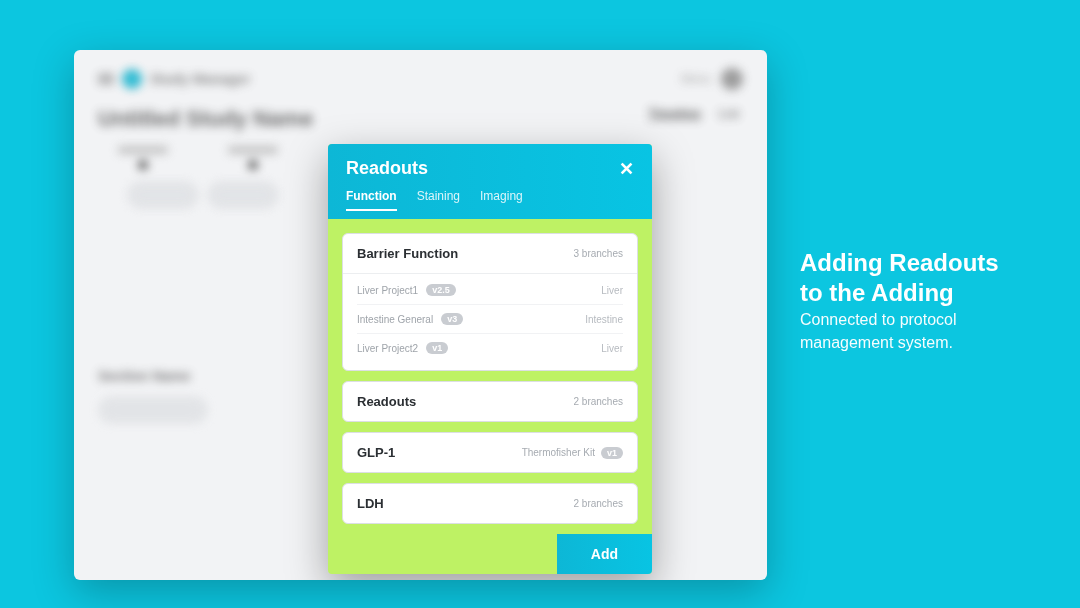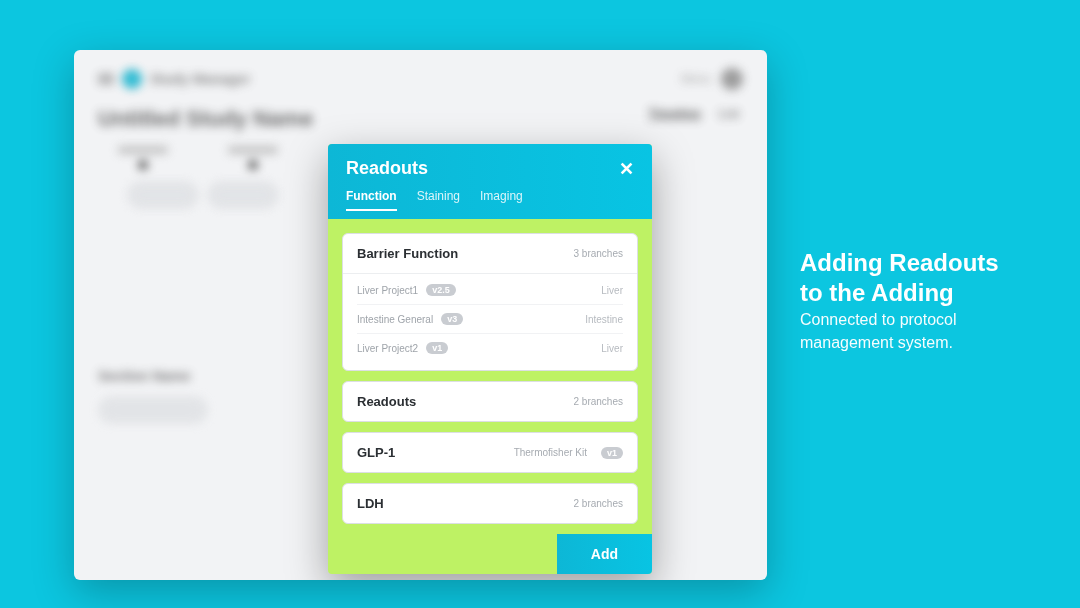--- a/index.html
+++ b/index.html
@@ -69,21 +69,21 @@
 }
 .card-head { display:flex; justify-content:space-between; align-items:center; padding:12px 14px; cursor:pointer; }
 .card-name { font-size:13px; font-weight:700; color:#2b2f33; }
 .card-meta { font-size:10px; color:#a6abb1; }
 .branches { border-top:1px solid #eceef0; padding:2px 14px 8px 14px; }
 .branch-row { display:flex; align-items:flex-end; padding:8px 0; border-bottom:1px solid #f1f2f4; font-size:10px; color:#aeb3b9; gap:8px; }
 .branch-row:last-child { border-bottom:none; }
 .branch-name { color:#9fa4aa; }
 .ver-badge { background:#c9ccd1; color:#fff; font-size:9px; font-weight:600; padding:1px 6px; border-radius:8px; }
 .branch-tag { margin-left:auto; color:#b7bbc0; }
-.inline-meta { font-size:10px; color:#a6abb1; display:flex; align-items:center; gap:14px; }
+.inline-meta { font-size:10px; color:#a6abb1; display:flex; align-items:center; gap:6px; }
 
 .modal-footer { display:flex; justify-content:flex-end; }
 .add-btn {
   background: linear-gradient(90deg,#0db7d6 0%,#08c4e3 100%);
   color:#fff; font-size:14px; font-weight:600;
   border:none; padding:12px 34px;
   cursor:pointer;
 }
 
 .side-text {

